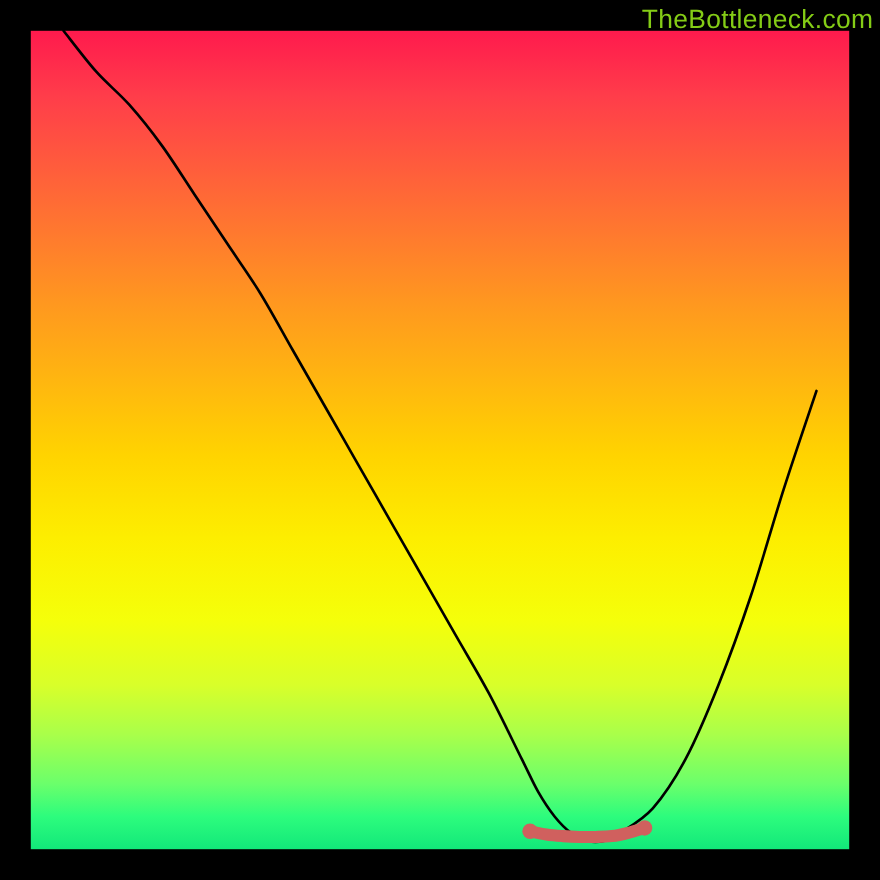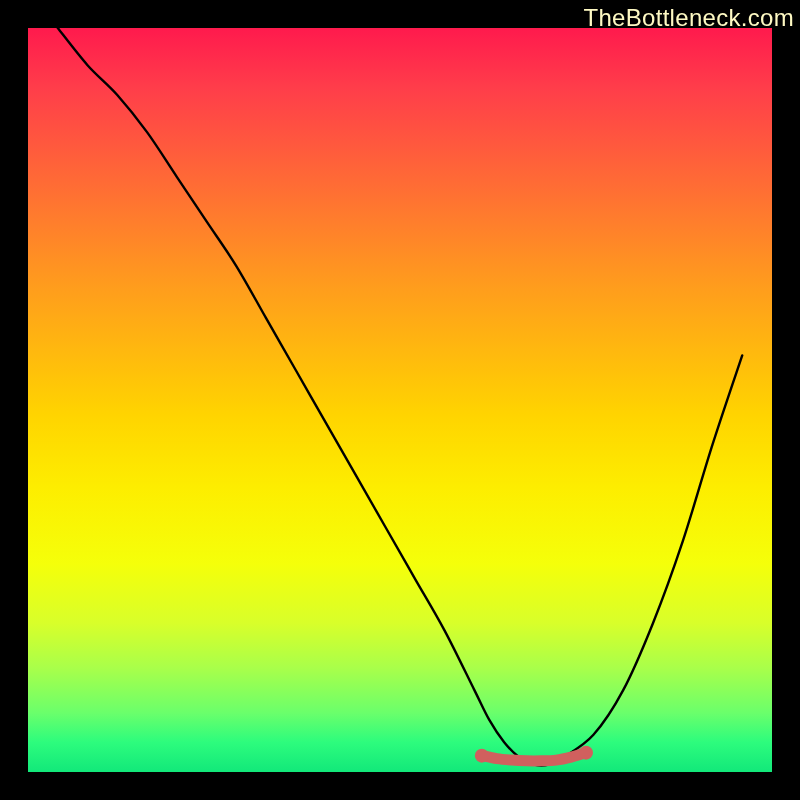--- a/index.html
+++ b/index.html
@@ -39,21 +39,21 @@
       #2dfc7d 96%,
       #12e87a 100%);
   }
   .watermark {
     position: absolute;
     right: 6px;
     top: 4px;
     font-family: Arial, Helvetica, sans-serif;
     font-size: 24px;
     letter-spacing: 0.3px;
-    color: #fef9c3;
+    color: #84cc16;
     font-weight: 500;
     user-select: none;
   }
   svg.curve {
     position: absolute;
     left: 0; top: 0;
     width: 744px; height: 744px;
     overflow: visible;
   }
 </style>

